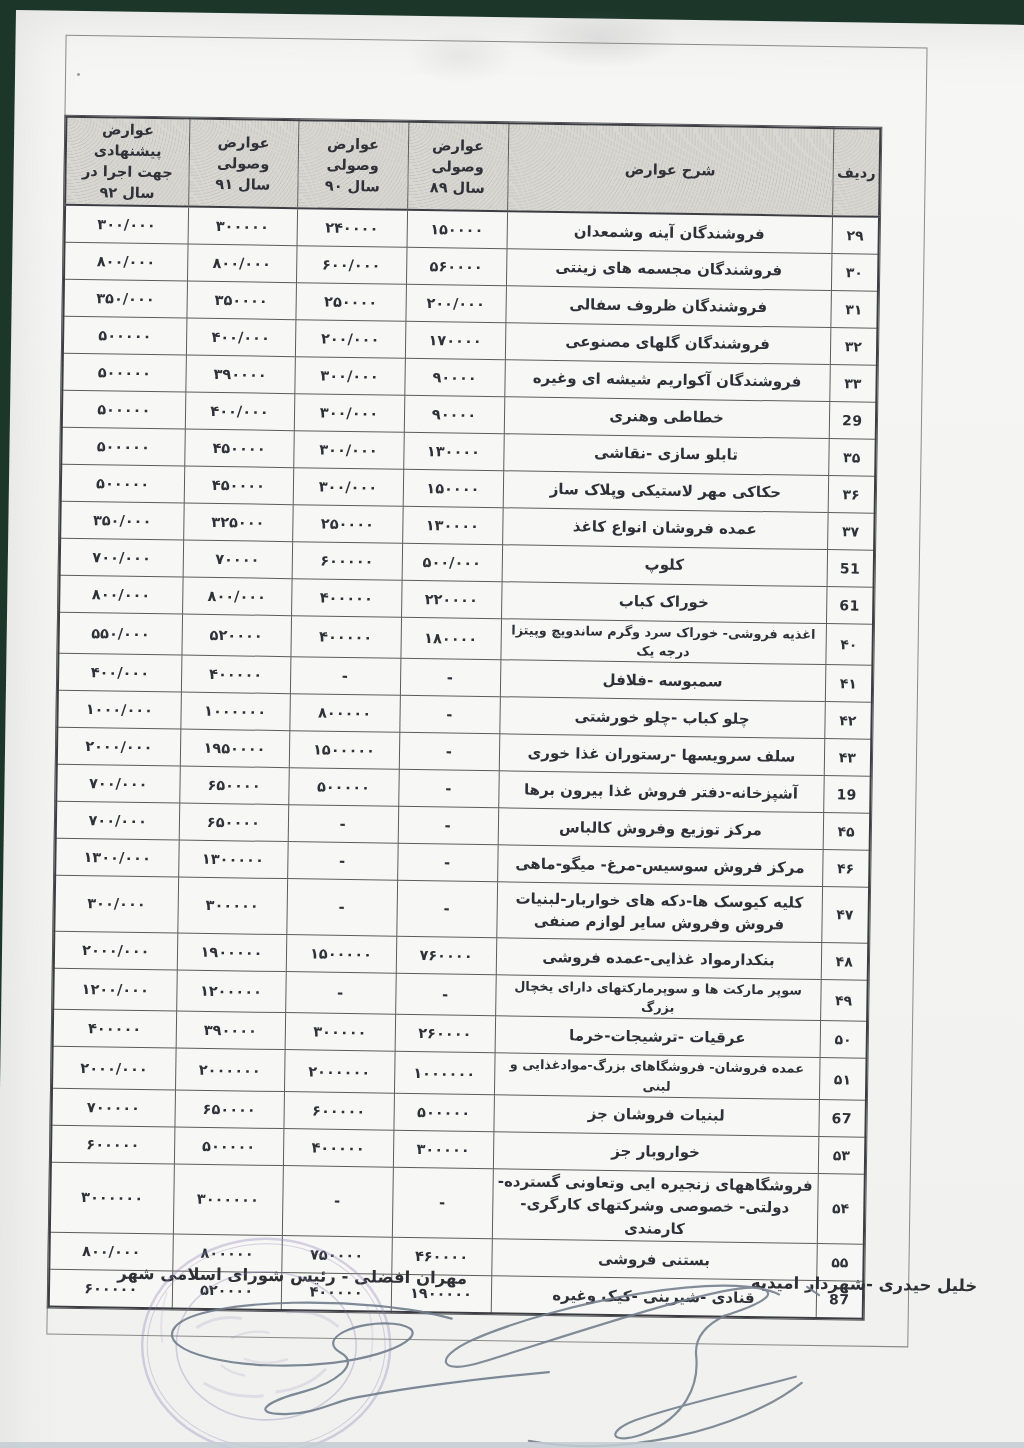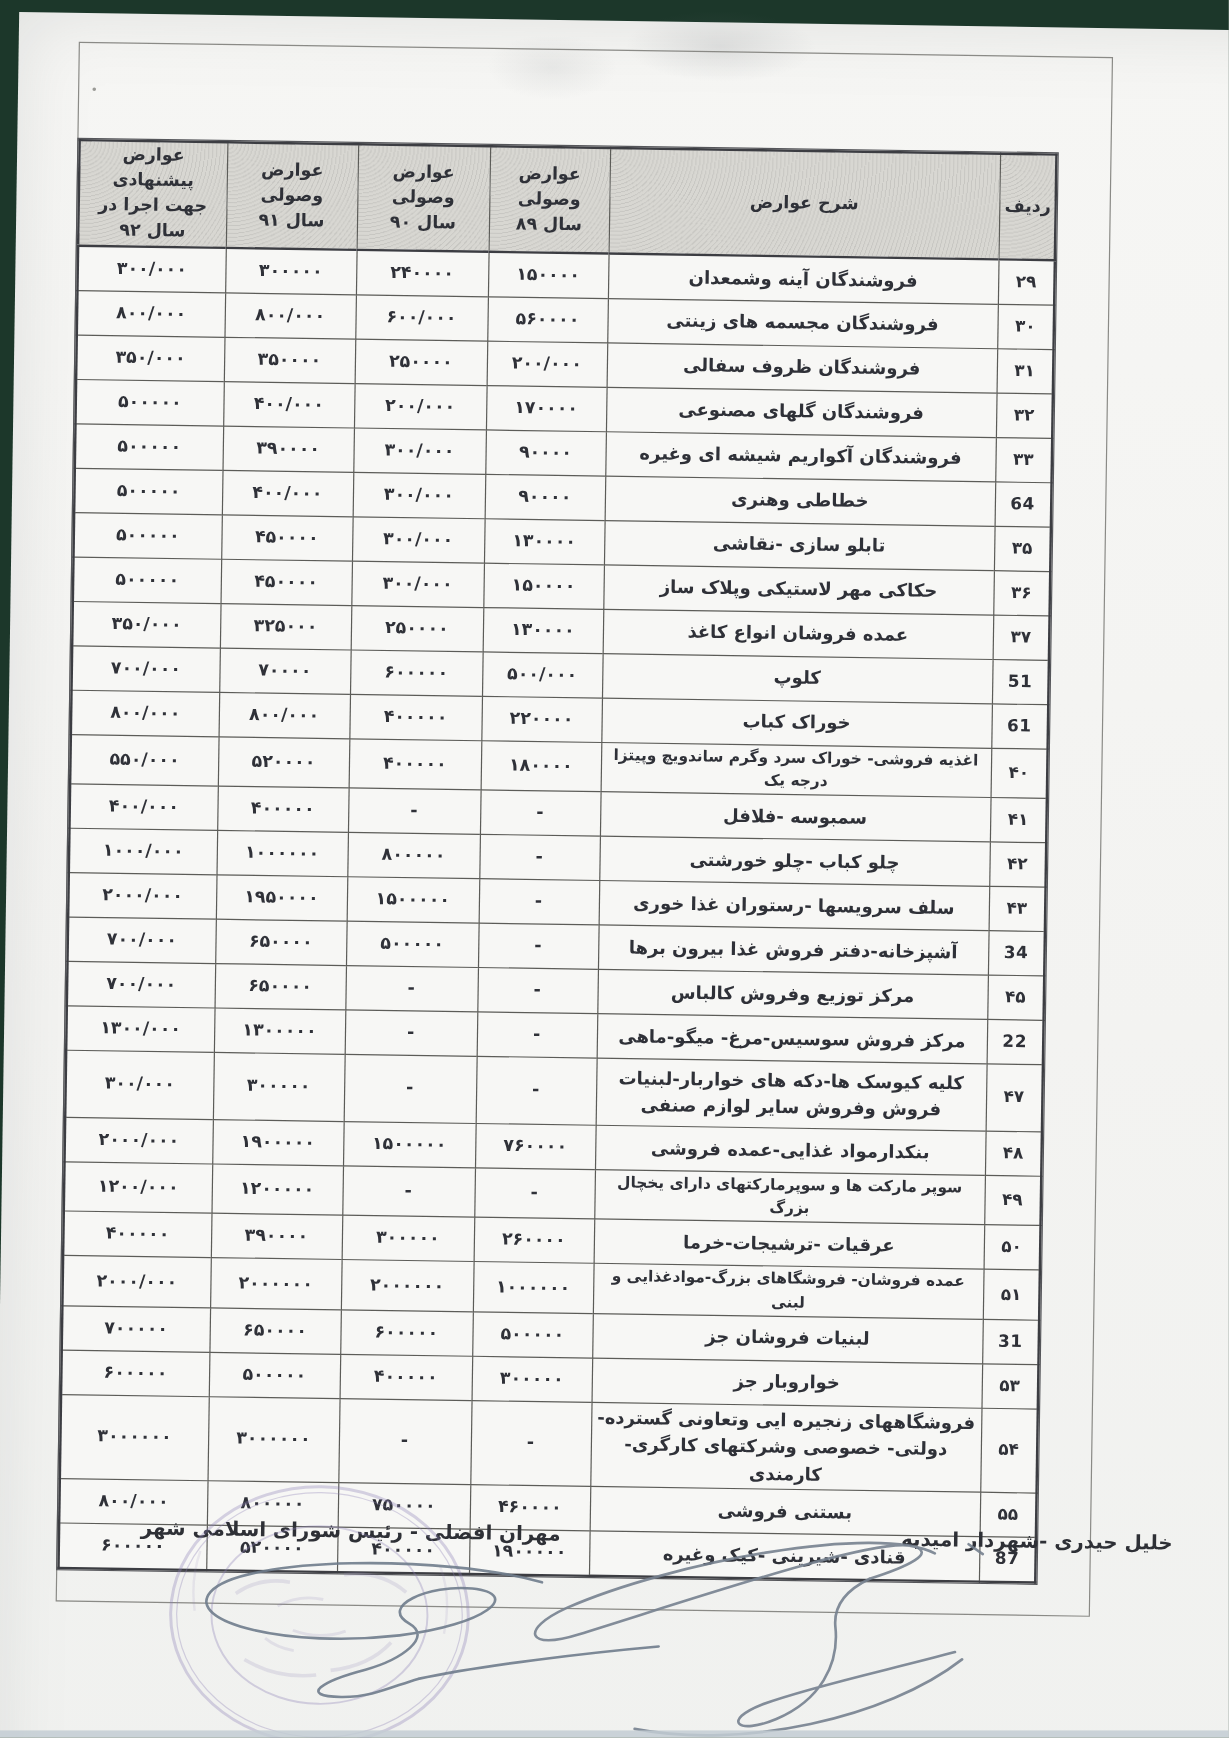--- a/index.html
+++ b/index.html
@@ -155,21 +155,21 @@
           </tr>
           <tr data-name="table-row">
             <td data-name="row-number-cell">۳۳</td>
             <td data-name="description-cell">فروشندگان آکواریم شیشه ای وغیره</td>
             <td data-name="fees-89-cell">۹۰۰۰۰</td>
             <td data-name="fees-90-cell">۳۰۰/۰۰۰</td>
             <td data-name="fees-91-cell">۳۹۰۰۰۰</td>
             <td data-name="fees-92-cell">۵۰۰۰۰۰</td>
           </tr>
           <tr data-name="table-row">
-            <td data-name="row-number-cell">64</td>
+            <td data-name="row-number-cell">29</td>
             <td data-name="description-cell">خطاطی وهنری</td>
             <td data-name="fees-89-cell">۹۰۰۰۰</td>
             <td data-name="fees-90-cell">۳۰۰/۰۰۰</td>
             <td data-name="fees-91-cell">۴۰۰/۰۰۰</td>
             <td data-name="fees-92-cell">۵۰۰۰۰۰</td>
           </tr>
           <tr data-name="table-row">
             <td data-name="row-number-cell">۳۵</td>
             <td data-name="description-cell">تابلو سازی -نقاشی</td>
             <td data-name="fees-89-cell">۱۳۰۰۰۰</td>
@@ -235,37 +235,37 @@
           </tr>
           <tr data-name="table-row">
             <td data-name="row-number-cell">۴۳</td>
             <td data-name="description-cell">سلف سرویسها -رستوران غذا خوری</td>
             <td data-name="fees-89-cell">-</td>
             <td data-name="fees-90-cell">۱۵۰۰۰۰۰</td>
             <td data-name="fees-91-cell">۱۹۵۰۰۰۰</td>
             <td data-name="fees-92-cell">۲۰۰۰/۰۰۰</td>
           </tr>
           <tr data-name="table-row">
-            <td data-name="row-number-cell">34</td>
+            <td data-name="row-number-cell">19</td>
             <td data-name="description-cell">آشپزخانه-دفتر فروش غذا بیرون برها</td>
             <td data-name="fees-89-cell">-</td>
             <td data-name="fees-90-cell">۵۰۰۰۰۰</td>
             <td data-name="fees-91-cell">۶۵۰۰۰۰</td>
             <td data-name="fees-92-cell">۷۰۰/۰۰۰</td>
           </tr>
           <tr data-name="table-row">
             <td data-name="row-number-cell">۴۵</td>
             <td data-name="description-cell">مرکز توزیع وفروش کالباس</td>
             <td data-name="fees-89-cell">-</td>
             <td data-name="fees-90-cell">-</td>
             <td data-name="fees-91-cell">۶۵۰۰۰۰</td>
             <td data-name="fees-92-cell">۷۰۰/۰۰۰</td>
           </tr>
           <tr data-name="table-row">
-            <td data-name="row-number-cell">22</td>
+            <td data-name="row-number-cell">۴۶</td>
             <td data-name="description-cell">مرکز فروش سوسیس-مرغ- میگو-ماهی</td>
             <td data-name="fees-89-cell">-</td>
             <td data-name="fees-90-cell">-</td>
             <td data-name="fees-91-cell">۱۳۰۰۰۰۰</td>
             <td data-name="fees-92-cell">۱۳۰۰/۰۰۰</td>
           </tr>
           <tr data-name="table-row" class="tall">
             <td data-name="row-number-cell">۴۷</td>
             <td data-name="description-cell">کلیه کیوسک ها-دکه های خواربار-لبنیات فروش وفروش سایر لوازم صنفی</td>
             <td data-name="fees-89-cell">-</td>
@@ -299,21 +299,21 @@
           </tr>
           <tr data-name="table-row">
             <td data-name="row-number-cell">۵۱</td>
             <td data-name="description-cell" class="fit">عمده فروشان- فروشگاهای بزرگ-موادغذایی و لبنی</td>
             <td data-name="fees-89-cell">۱۰۰۰۰۰۰</td>
             <td data-name="fees-90-cell">۲۰۰۰۰۰۰</td>
             <td data-name="fees-91-cell">۲۰۰۰۰۰۰</td>
             <td data-name="fees-92-cell">۲۰۰۰/۰۰۰</td>
           </tr>
           <tr data-name="table-row">
-            <td data-name="row-number-cell">31</td>
+            <td data-name="row-number-cell">67</td>
             <td data-name="description-cell">لبنیات فروشان جز</td>
             <td data-name="fees-89-cell">۵۰۰۰۰۰</td>
             <td data-name="fees-90-cell">۶۰۰۰۰۰</td>
             <td data-name="fees-91-cell">۶۵۰۰۰۰</td>
             <td data-name="fees-92-cell">۷۰۰۰۰۰</td>
           </tr>
           <tr data-name="table-row">
             <td data-name="row-number-cell">۵۳</td>
             <td data-name="description-cell">خواروبار جز</td>
             <td data-name="fees-89-cell">۳۰۰۰۰۰</td>

